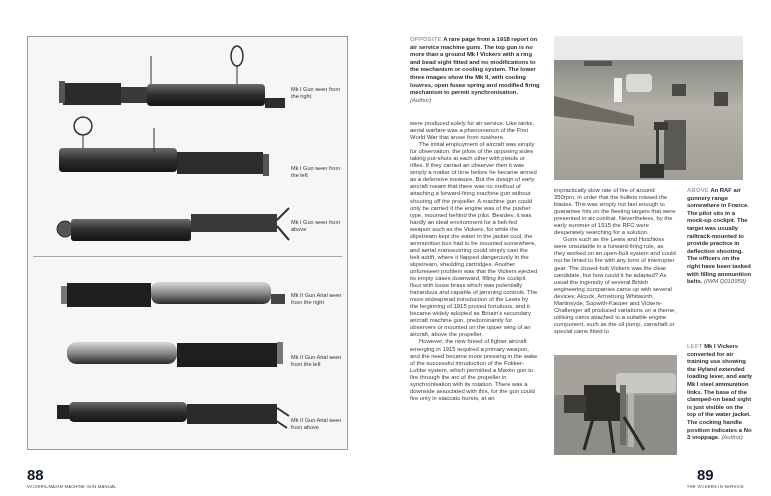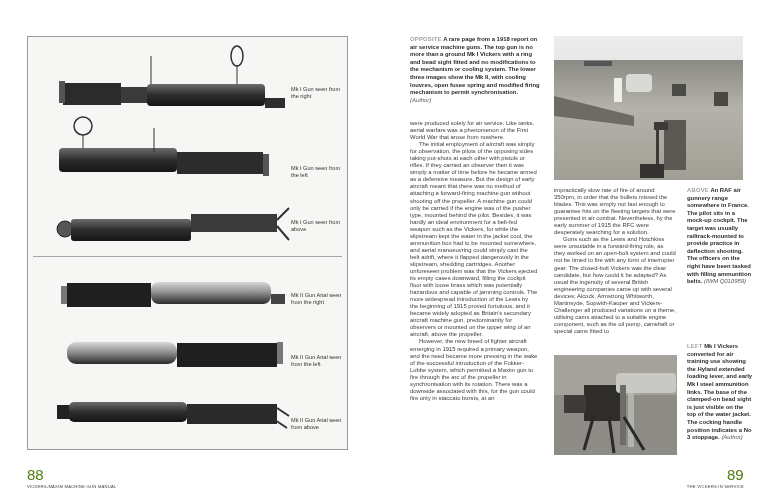--- a/index.html
+++ b/index.html
@@ -12,21 +12,21 @@
 
   
   .col { position:absolute; font-size:5.9px; line-height:7.05px; color:#3d3d3d; text-align:left; }
   .col p { margin:0; }
   .col p.indent { text-indent:9px; }
 
   .caption { position:absolute; font-size:5.9px; line-height:7.6px; font-weight:700; color:#2b2b2b; }
   .caption .kw { color:#9aa0a6; font-weight:700; letter-spacing:0.2px; }
   .caption .credit { font-style:italic; font-weight:400; color:#555; }
 
-  .folio { position:absolute; font-size:15px; color:#4d7c0f; font-weight:400; }
+  .folio { position:absolute; font-size:15px; color:#0f172a; font-weight:700; }
   .running { position:absolute; font-size:4.2px; color:#444; letter-spacing:0.2px; text-transform:uppercase; }
 
   .photo { position:absolute; overflow:hidden; }
 </style>
 </head>
 <body>
 
 <div class="plate-frame" style="height:414px;">
 </div>
 
@@ -167,14 +167,14 @@
     <rect x="10" y="40" width="22" height="18" fill="#3c3b37"></rect>
   </svg>
 </div>
 
 <div class="caption" style="left:687px;top:343px;width:66px;">
   <span class="kw">LEFT</span>
   <span>Mk I Vickers converted for air training use showing the Hyland extended loading lever, and early Mk I steel ammunition links. The base of the clamped-on bead sight is just visible on the top of the water jacket. The cocking handle position indicates a No 3 stoppage.</span>
   <span class="credit">(Author)</span>
 </div>
 
-<div class="folio" style="left:727px;top:466px;">89</div>
+<div class="folio" style="left:697px;top:466px;">89</div>
 <div class="running" style="left:684px;top:484px;width:60px;text-align:right;">THE VICKERS IN SERVICE</div>
 
 </body></html>

